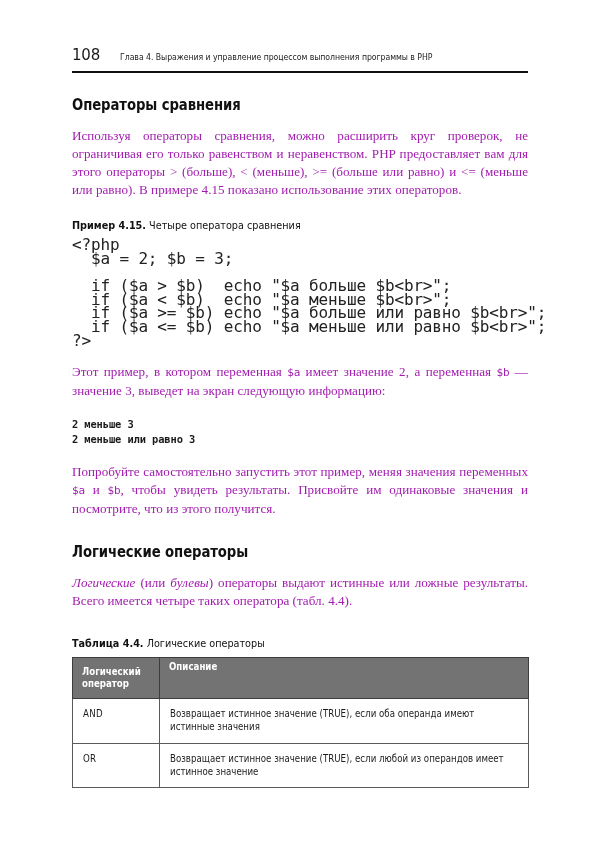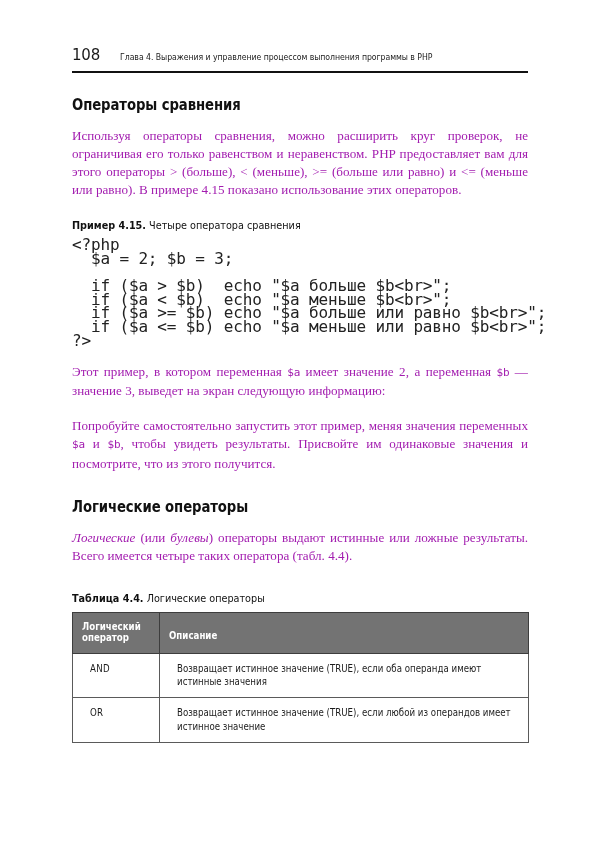--- a/index.html
+++ b/index.html
@@ -159,27 +159,27 @@
     font-weight: bold;
     text-align: left;
     vertical-align: top;
     padding: 8px 9px 9px 9px;
     line-height: 11.6px;
     border: 1px solid #3d3d3d;
     letter-spacing: 0.02px;
   }
   table.data thead th.col2 {
     border-left: 1px solid #8c8c8c;
-    padding-top: 17px;
+    padding-top: 3px;
   }
   table.data tbody td {
     font-size: 9.6px;
     color: #1c1c1c;
     vertical-align: top;
-    padding: 8px 9px 9px 17px;
+    padding: 8px 9px 9px 10px;
     line-height: 13.2px;
     border: 1px solid #5a5a5a;
     letter-spacing: 0.02px;
   }
   table.data tbody td.op {
     font-family: "DejaVu Sans Condensed", "Liberation Sans Narrow", "Liberation Sans", sans-serif;
     letter-spacing: 0.3px;
   }
 </style>
 </head>
@@ -209,20 +209,22 @@
   if ($a &gt; $b)  echo "$a больше $b&lt;br&gt;";
   if ($a &lt; $b)  echo "$a меньше $b&lt;br&gt;";
   if ($a &gt;= $b) echo "$a больше или равно $b&lt;br&gt;";
   if ($a &lt;= $b) echo "$a меньше или равно $b&lt;br&gt;";
 ?&gt;</pre>
 
     <p class="body"><span>Этот пример, в котором переменная </span><span class="mono">$a</span><span> имеет значение 2, а переменная </span><span class="mono">$b</span><span> — значение 3, выведет на экран следующую информацию:</span></p>
 
     <div style="height:4px"></div>
 
+    <pre class="out">2 меньше 3
+2 меньше или равно 3</pre>
 
     <p class="body"><span>Попробуйте самостоятельно запустить этот пример, меняя значения переменных </span><span class="mono">$a</span><span> и </span><span class="mono">$b</span><span>, чтобы увидеть результаты. Присвойте им одинаковые значения и посмотрите, что из этого получится.</span></p>
 
     <div style="height:12px"></div>
 
     <h2 class="section second">Логические операторы</h2>
 
     <p class="body"><em class="it">Логические</em><span> (или </span><em class="it">булевы</em><span>) операторы выдают истинные или ложные результаты. Всего имеется четыре таких оператора (табл. 4.4).</span></p>
 
 

